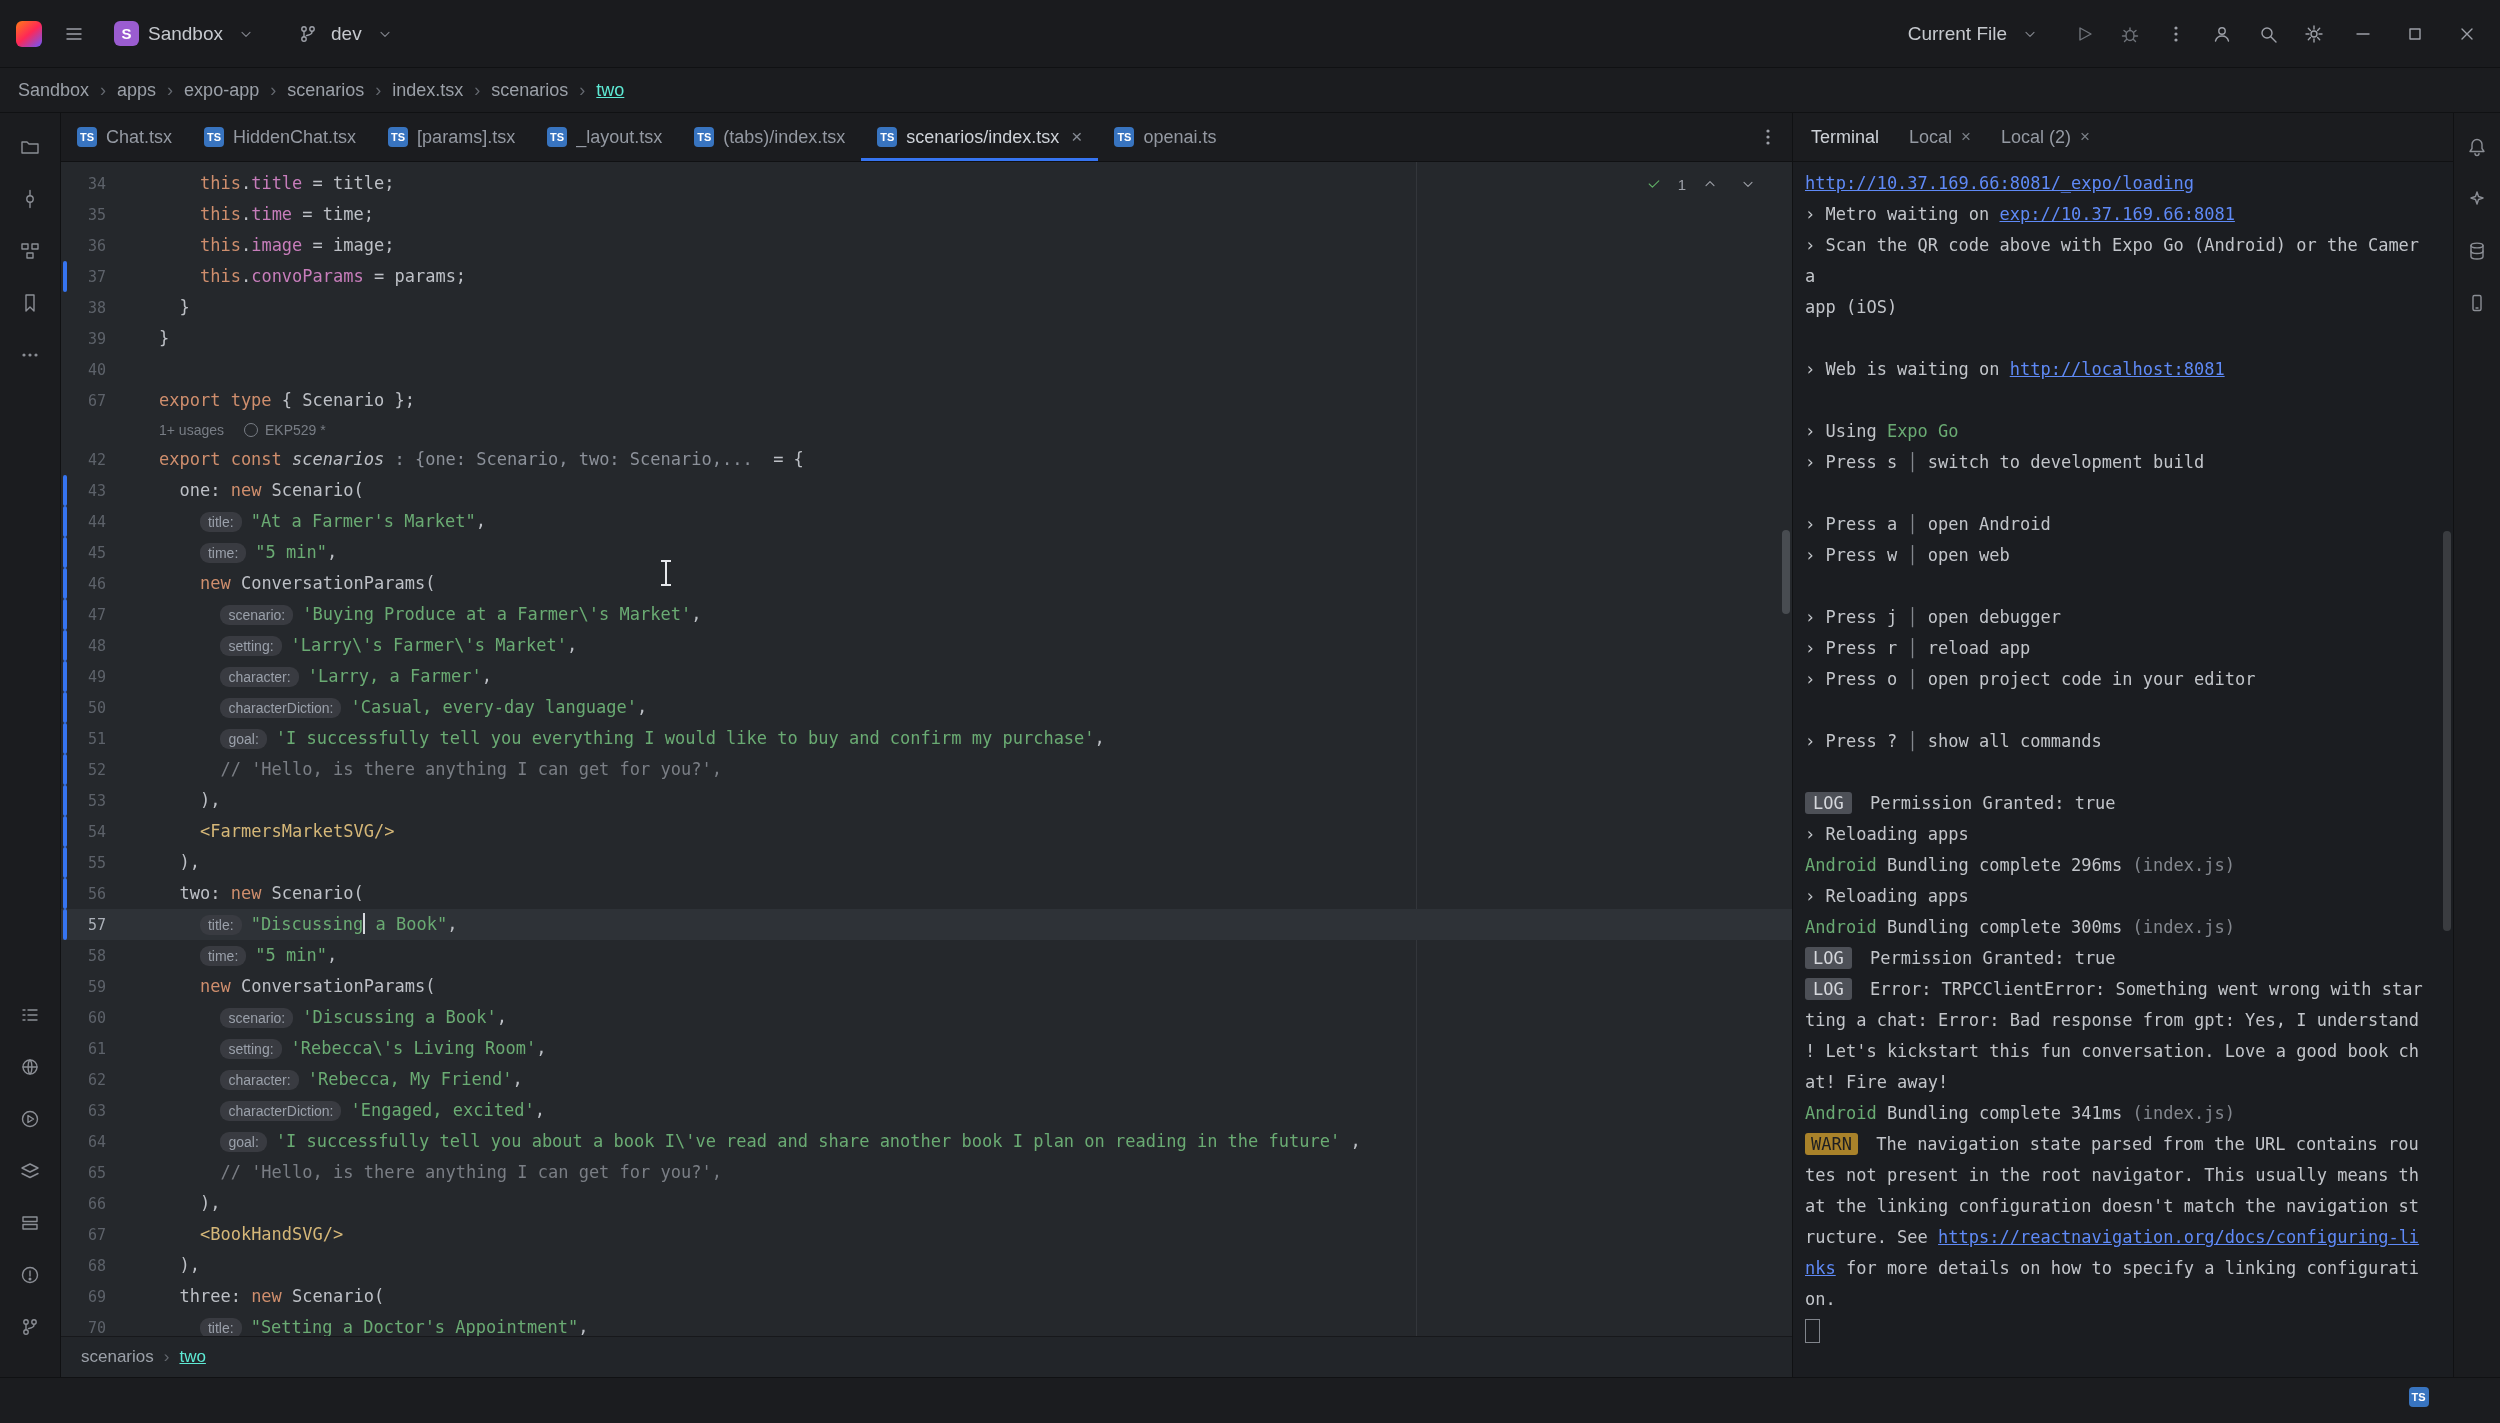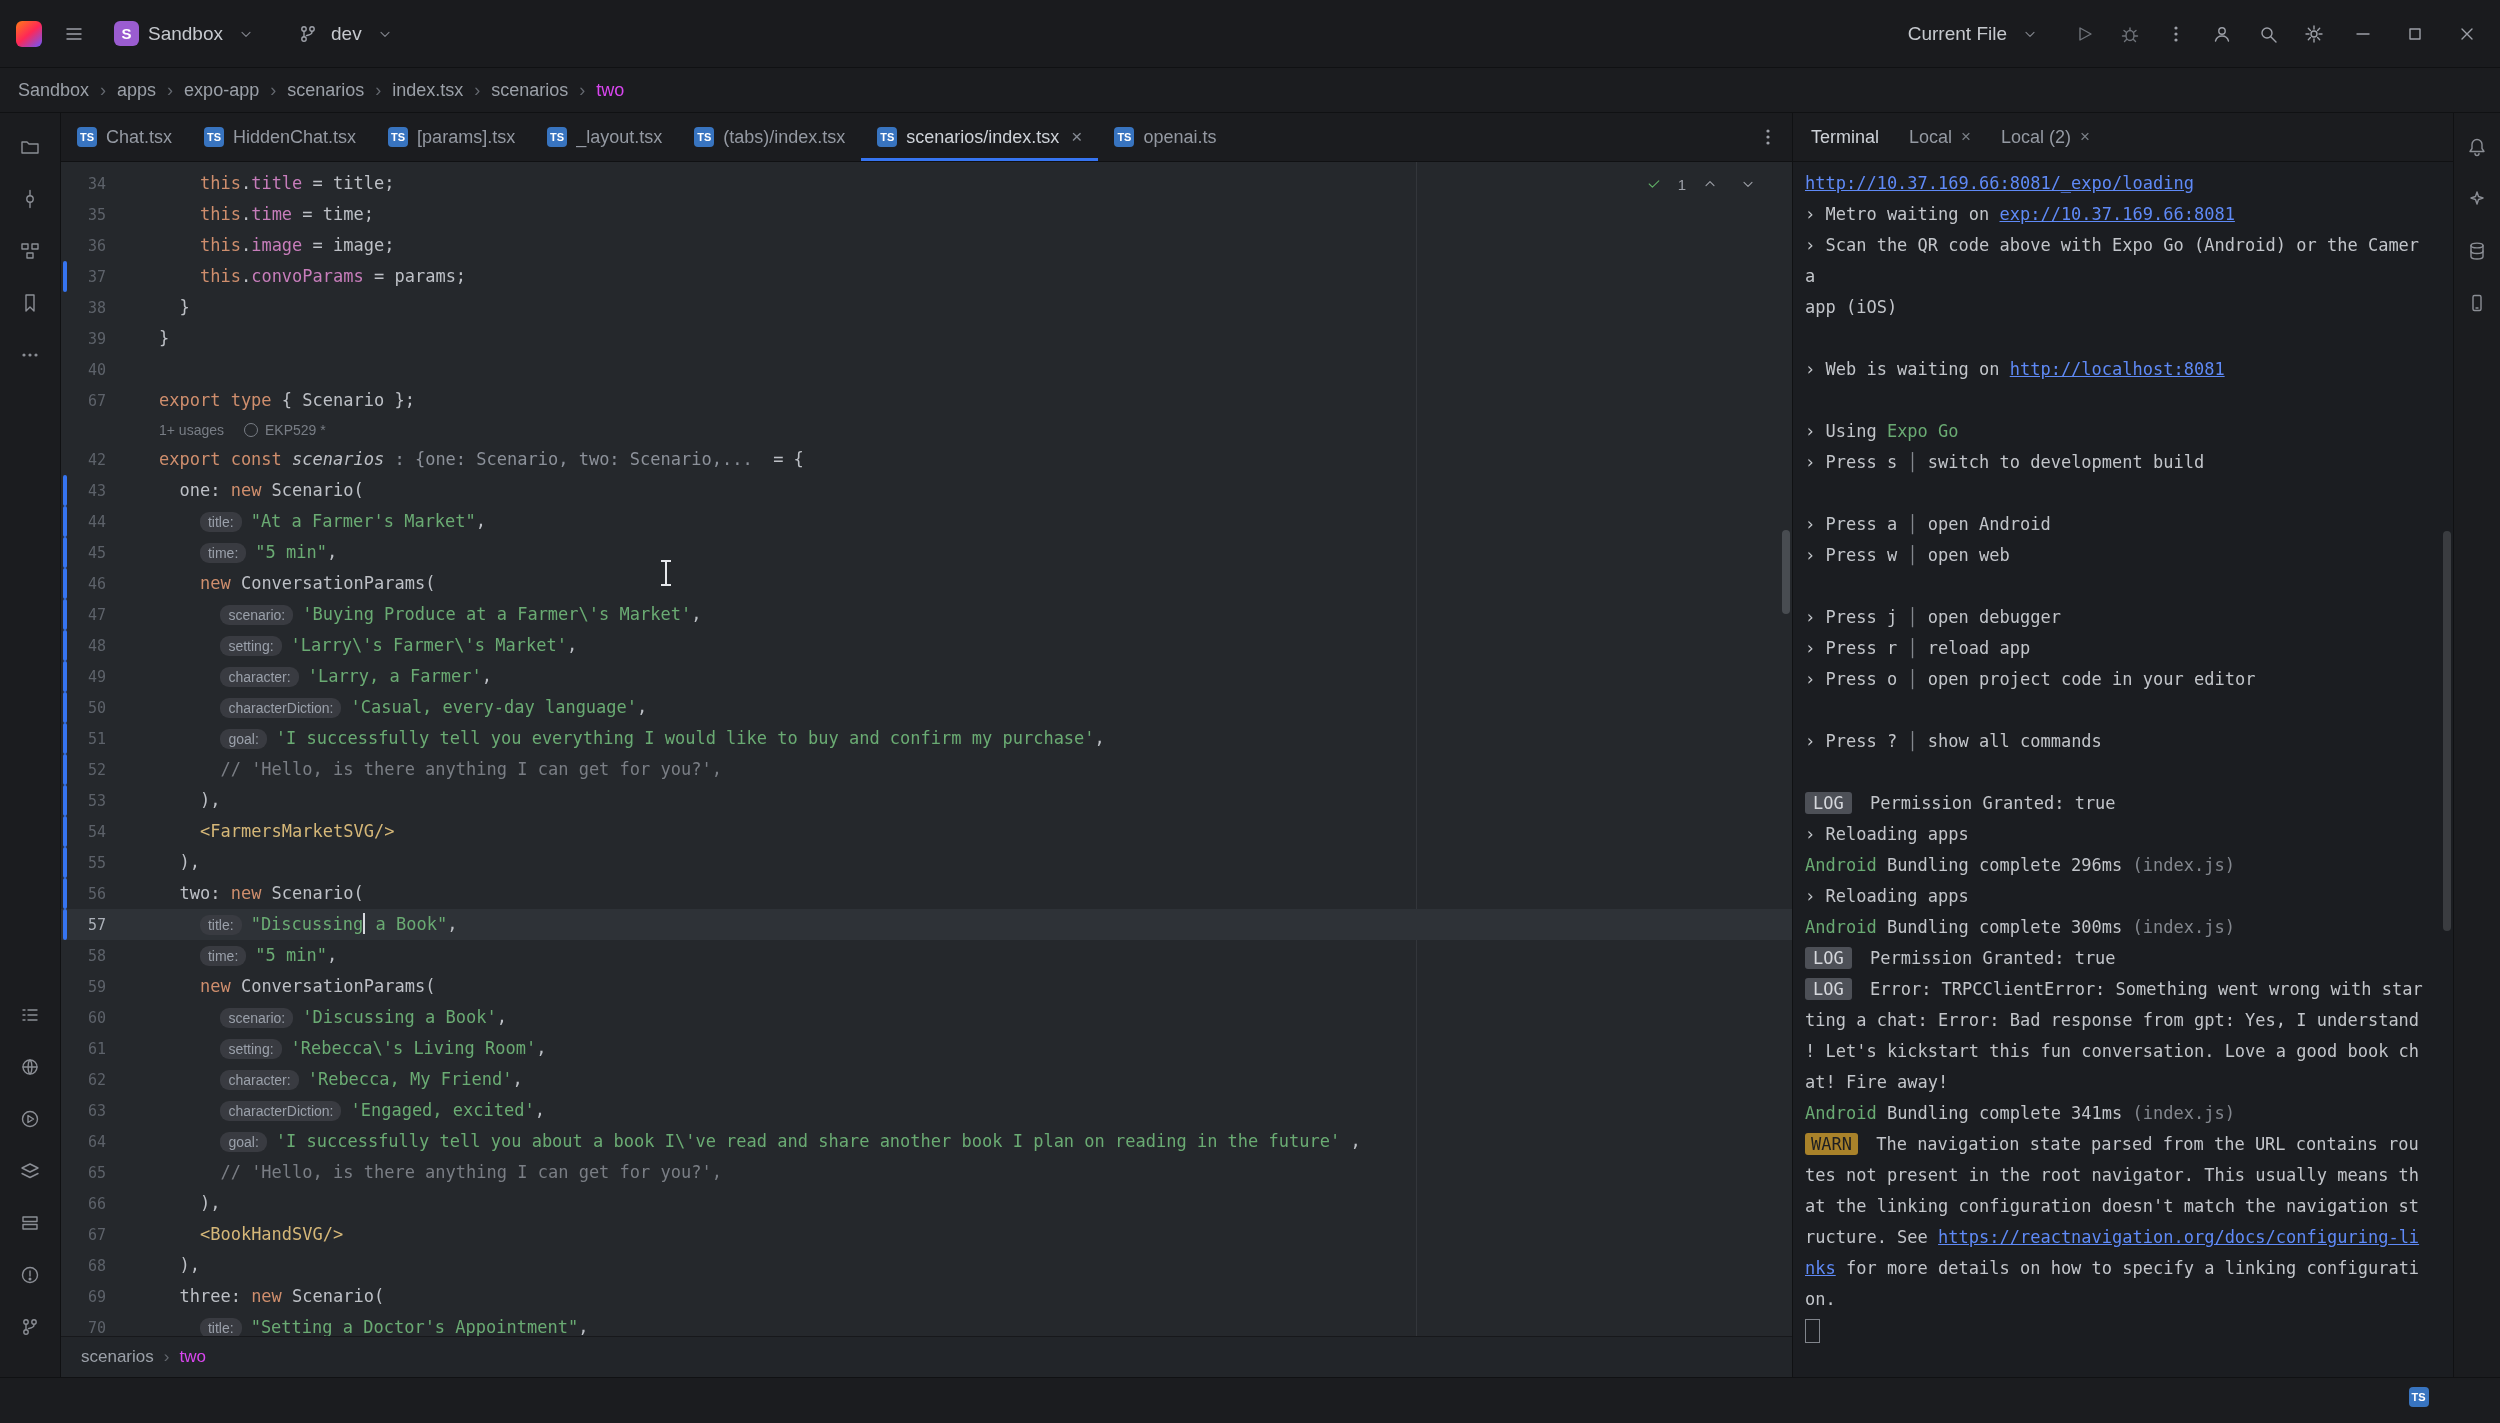--- a/index.html
+++ b/index.html
@@ -24,21 +24,21 @@
   .chev{color:#81858c;}
   .win-ctrl{width:34px;height:34px;}
   .dim-ic{color:#6f737a;}
 
   
   .breadcrumbbar{height:44px;display:flex;align-items:center;padding:0 18px;font-size:18px;
                  color:#9ba0a8;background:#1b1c1f;border-bottom:1px solid #101113;}
   .bc-items{display:flex;align-items:center;}
   .bc-sep{margin:0 11px;color:#64686f;}
   .bc-item{color:#9ba0a8;}
-  .bc-item:last-child{color:#d946ef;}
+  .bc-item:last-child{color:#5eead4;text-decoration:underline;}
 
   
   .main{flex:1;display:flex;min-height:0;}
   .strip{background:#1b1c1f;display:flex;flex-direction:column;align-items:center;padding:16px 0;}
   .strip.left{width:60px;border-right:1px solid #101113;}
   .strip.right{width:46px;border-left:1px solid #101113;}
   .strip .ic{width:36px;height:36px;margin-bottom:16px;border-radius:8px;color:#8b8e95;}
   .strip .spacer{flex:1;}
 
   

